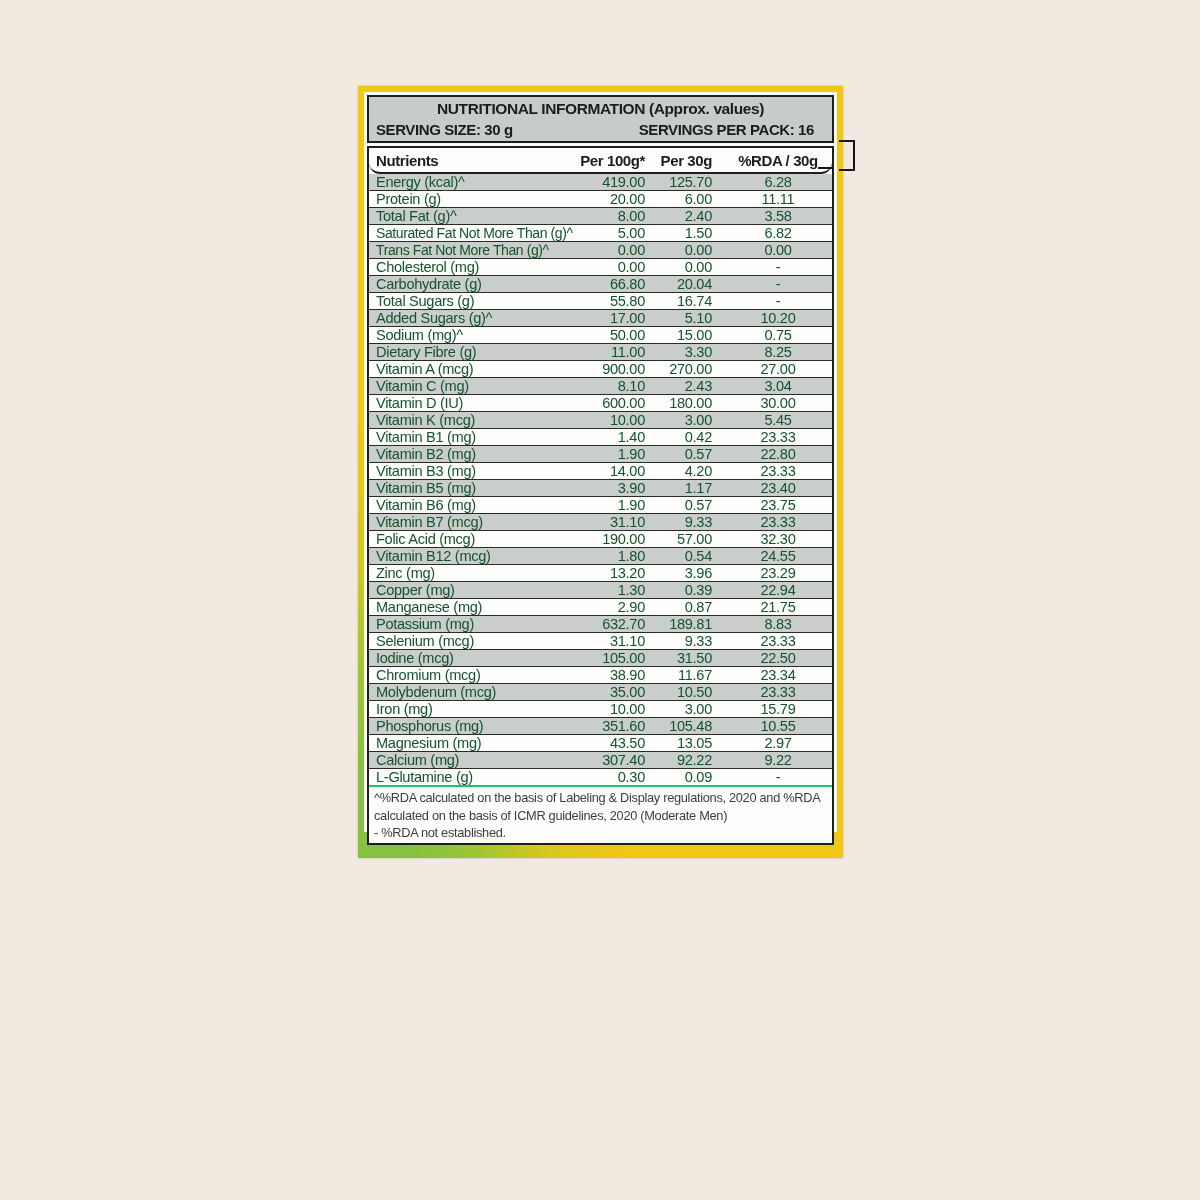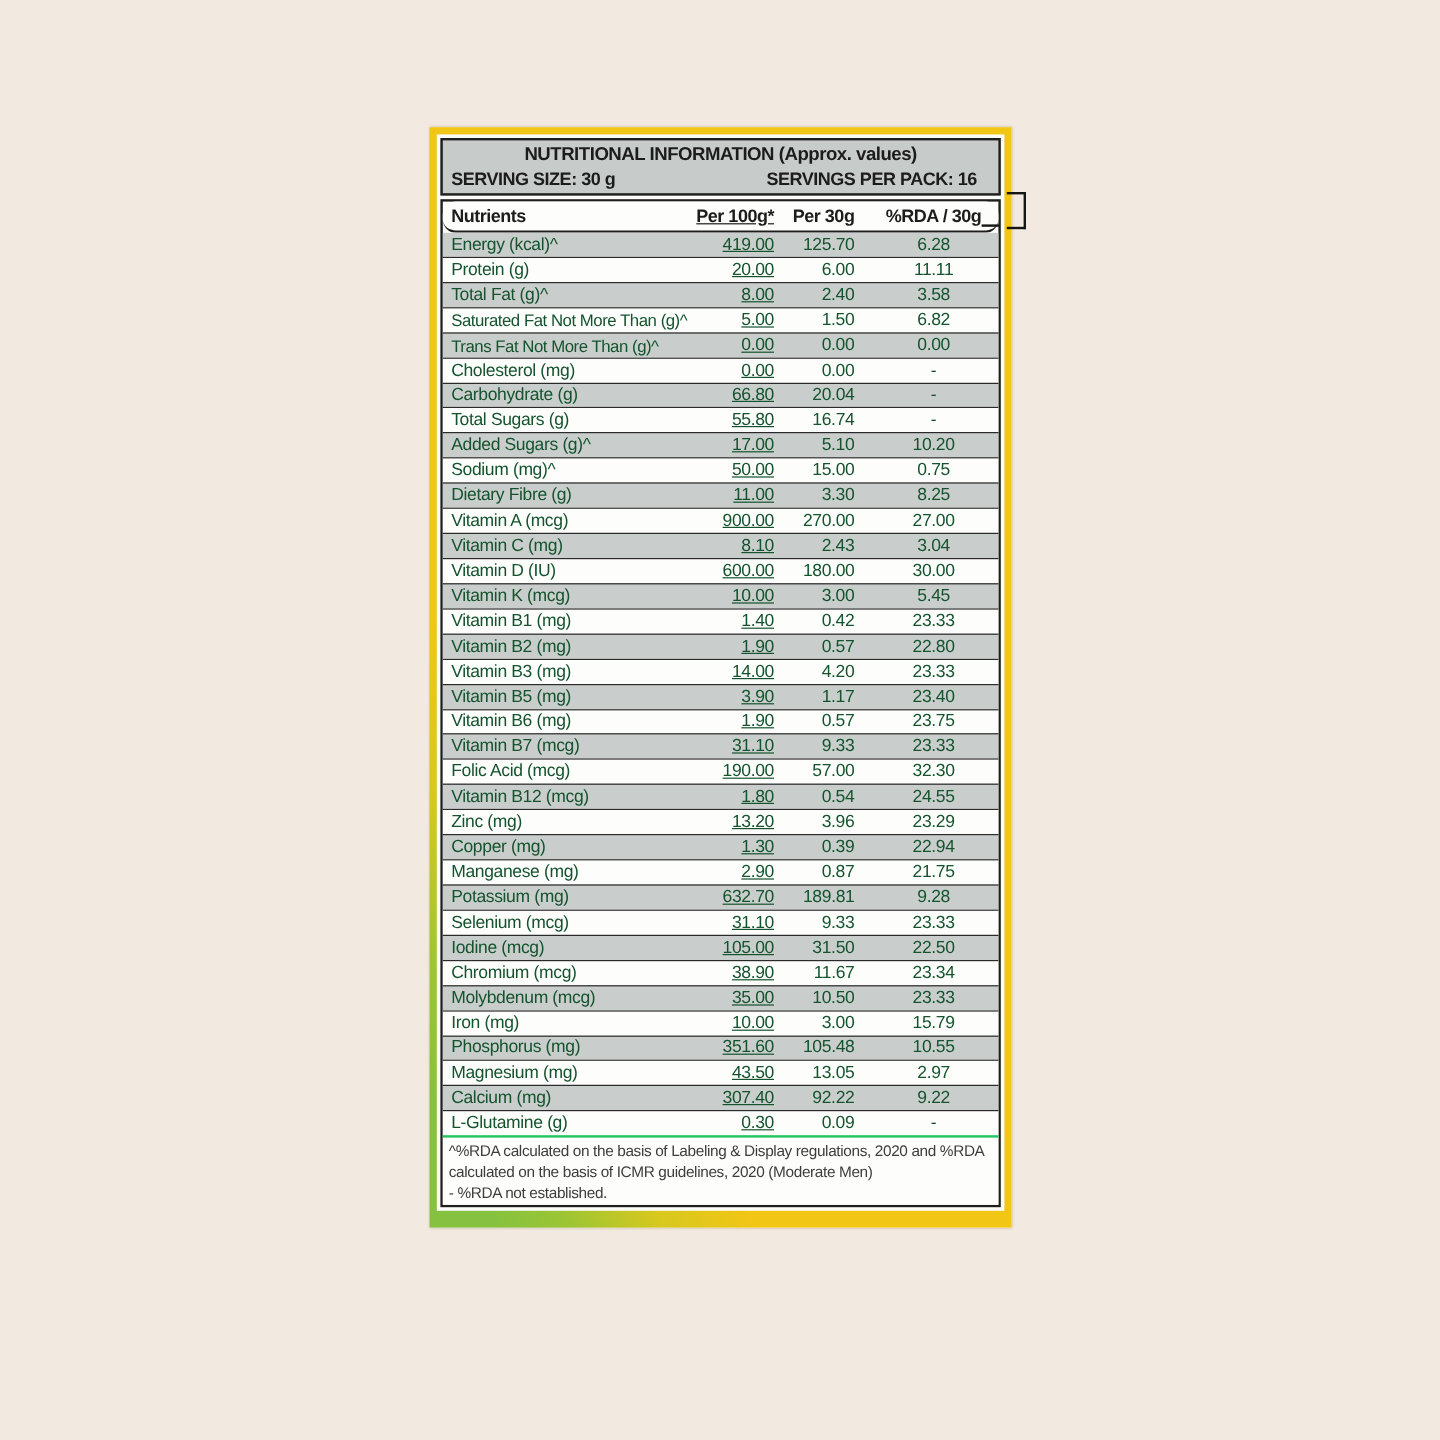--- a/index.html
+++ b/index.html
@@ -6,26 +6,25 @@
   html, body {
     width: 1200px; height: 1200px;
     font-family: "Liberation Sans", sans-serif;
     background: #f2e9e1;
     overflow: hidden;
     position: relative;
   }
   .label-frame {
     position: absolute;
     left: 358px; top: 86px;
-    width: 485px; height: 917px;
+    width: 485px; height: 772px;
     background: linear-gradient(to bottom left,
       #f1c615 0%, #f1c615 72%, #d7c81f 80%, #9cc534 88%, #86c23f 94%);
-    padding: 6px 6px 14px 6px;
+    padding: 6px 6px 26px 6px;
     box-shadow: 0 0 2px rgba(120,90,10,.35);
-    margin-top: 20px;
   }
   .label-inner {
     width: 100%; height: 100%;
     background: #fbfbf8;
     padding: 3px;
     display: flex;
     flex-direction: column;
   }
   .header-block {
     background: #c7cbc9;
@@ -86,21 +85,21 @@
     align-items: center;
     font-size: 14.6px;
     letter-spacing: -0.3px;
     color: #14532d;
   }
   .tr:not(:first-child) { border-top: 1.5px solid #2a2a2a; }
   .tr:nth-child(odd) { background: #c9cecc; }
   .tr:nth-child(even) { background: #fdfdfc; }
   .td { white-space: nowrap; overflow: visible; }
   .td.name { width: 200px; padding-left: 7px; text-align: left; }
-  .td.num  { width: 76px;  text-align: right; text-decoration: underline; }
+  .td.num  { width: 76px;  text-align: right; }
   .td.num2 { width: 67px;  text-align: right; }
   .td.rda  { flex: 1; text-align: center; padding-left: 12px; }
   .tr.long .td.name { font-size: 14px; letter-spacing: -0.4px; }
   .footnote {
     flex: 0 0 58px;
     border-top: 2px solid #22c55e;
     background: #fdfdfc;
     padding: 2px 5px 0 5px;
     font-size: 12.8px;
     letter-spacing: -0.3px;
@@ -304,21 +303,21 @@
           <div class="tr">
             <div class="td name">Manganese (mg)</div>
             <div class="td num">2.90</div>
             <div class="td num2">0.87</div>
             <div class="td rda">21.75</div>
           </div>
           <div class="tr">
             <div class="td name">Potassium (mg)</div>
             <div class="td num">632.70</div>
             <div class="td num2">189.81</div>
-            <div class="td rda">9.28</div>
+            <div class="td rda">8.83</div>
           </div>
           <div class="tr">
             <div class="td name">Selenium (mcg)</div>
             <div class="td num">31.10</div>
             <div class="td num2">9.33</div>
             <div class="td rda">23.33</div>
           </div>
           <div class="tr">
             <div class="td name">Iodine (mcg)</div>
             <div class="td num">105.00</div>

